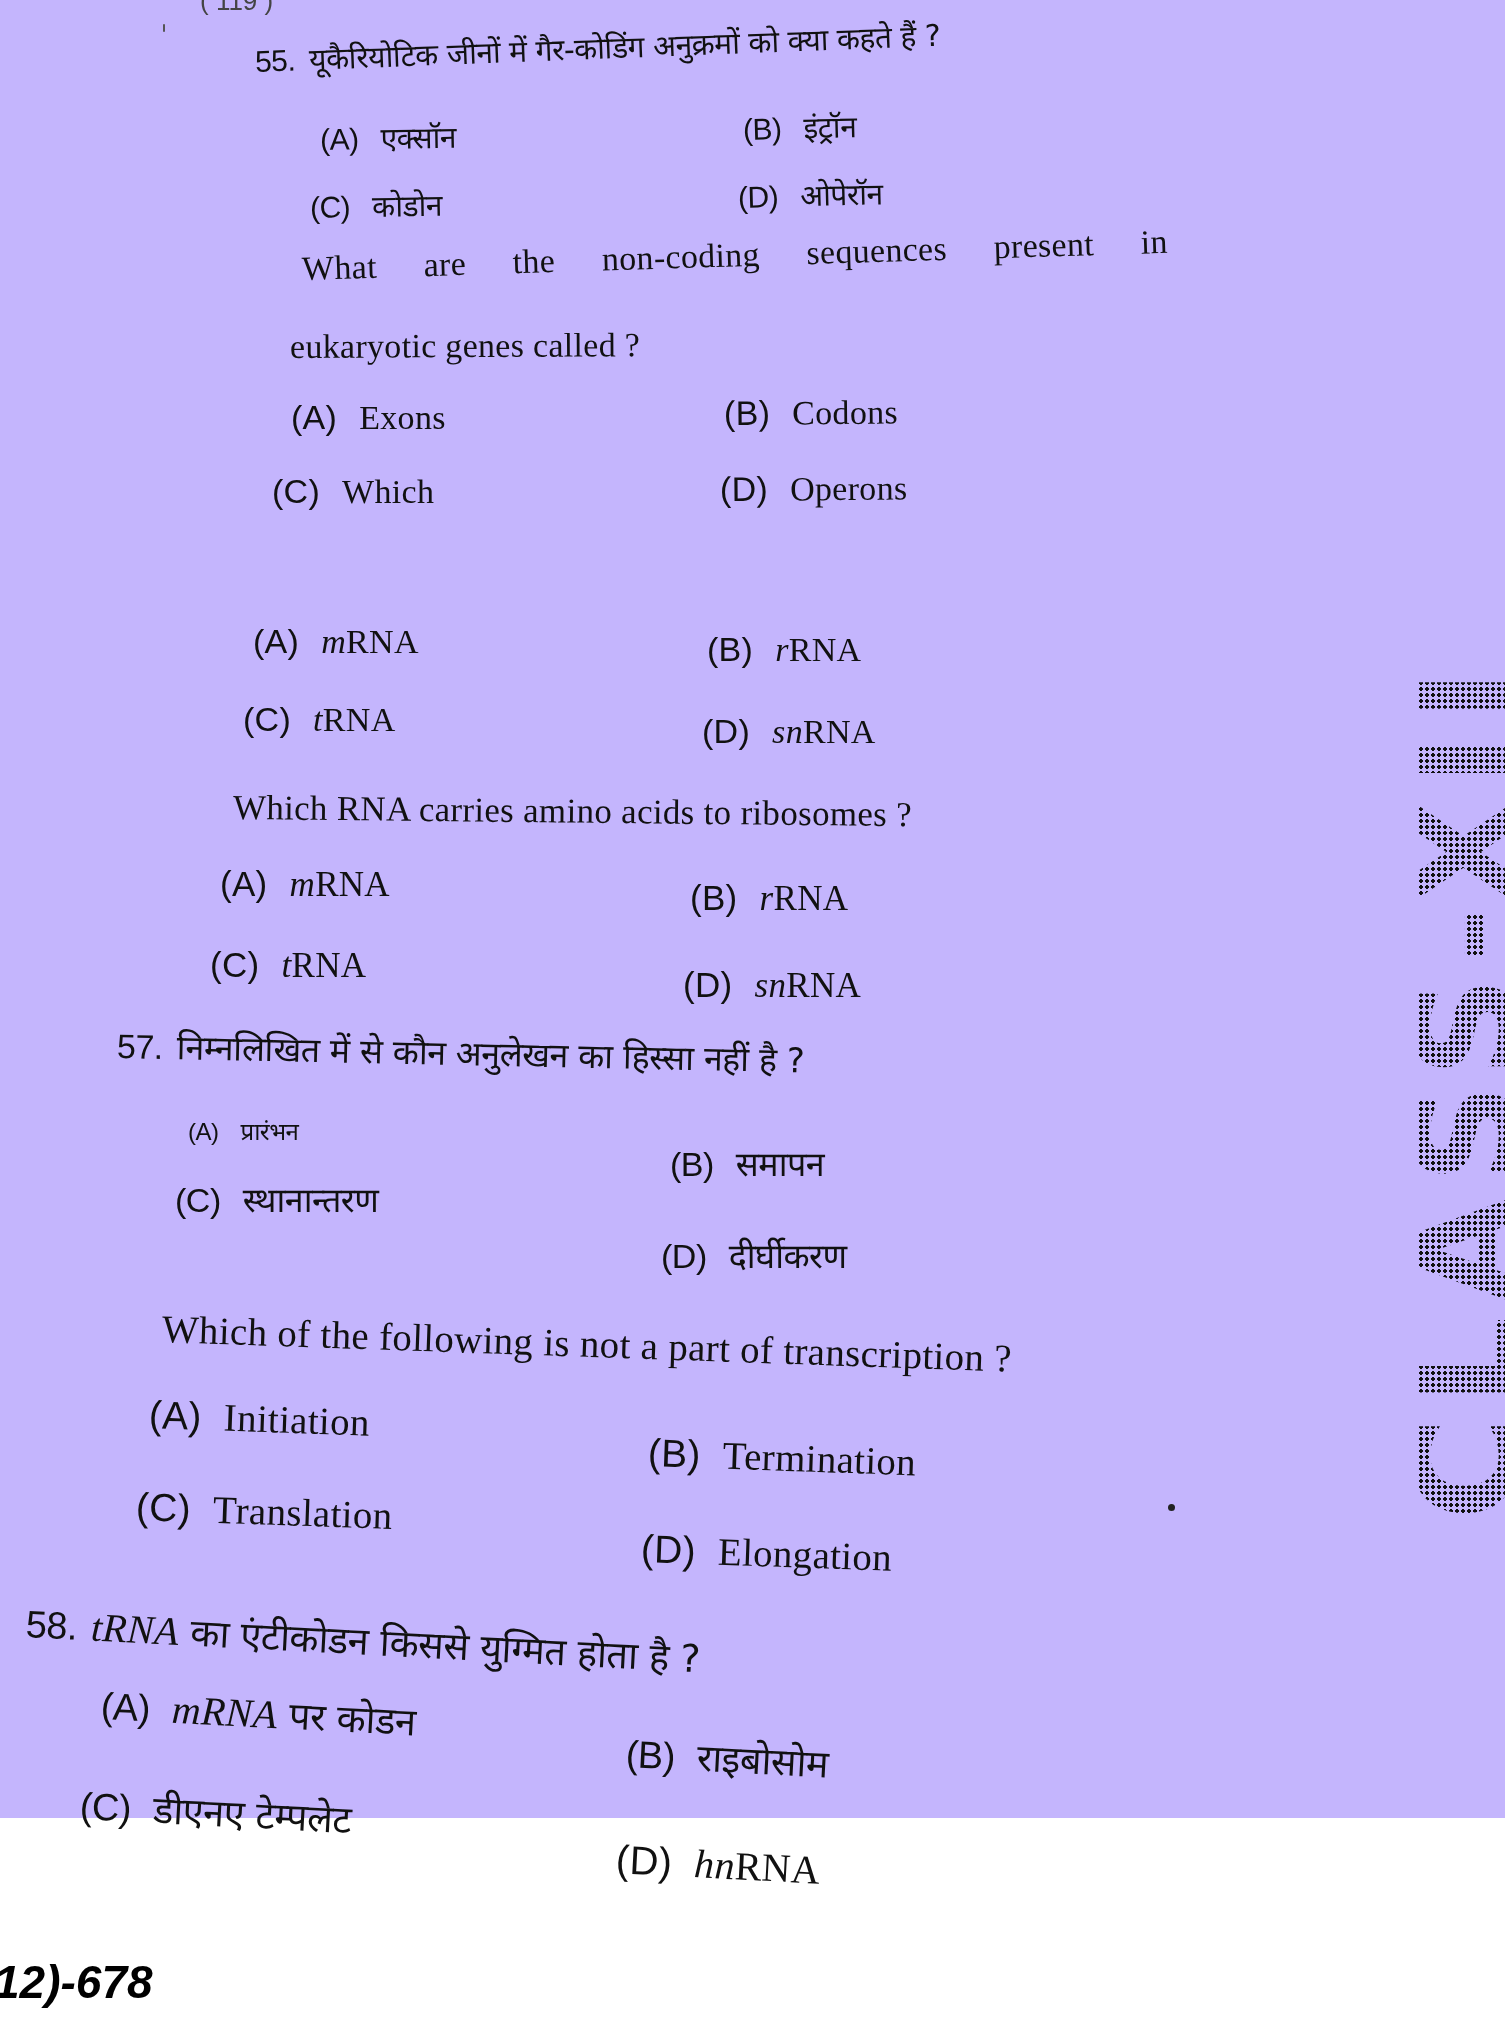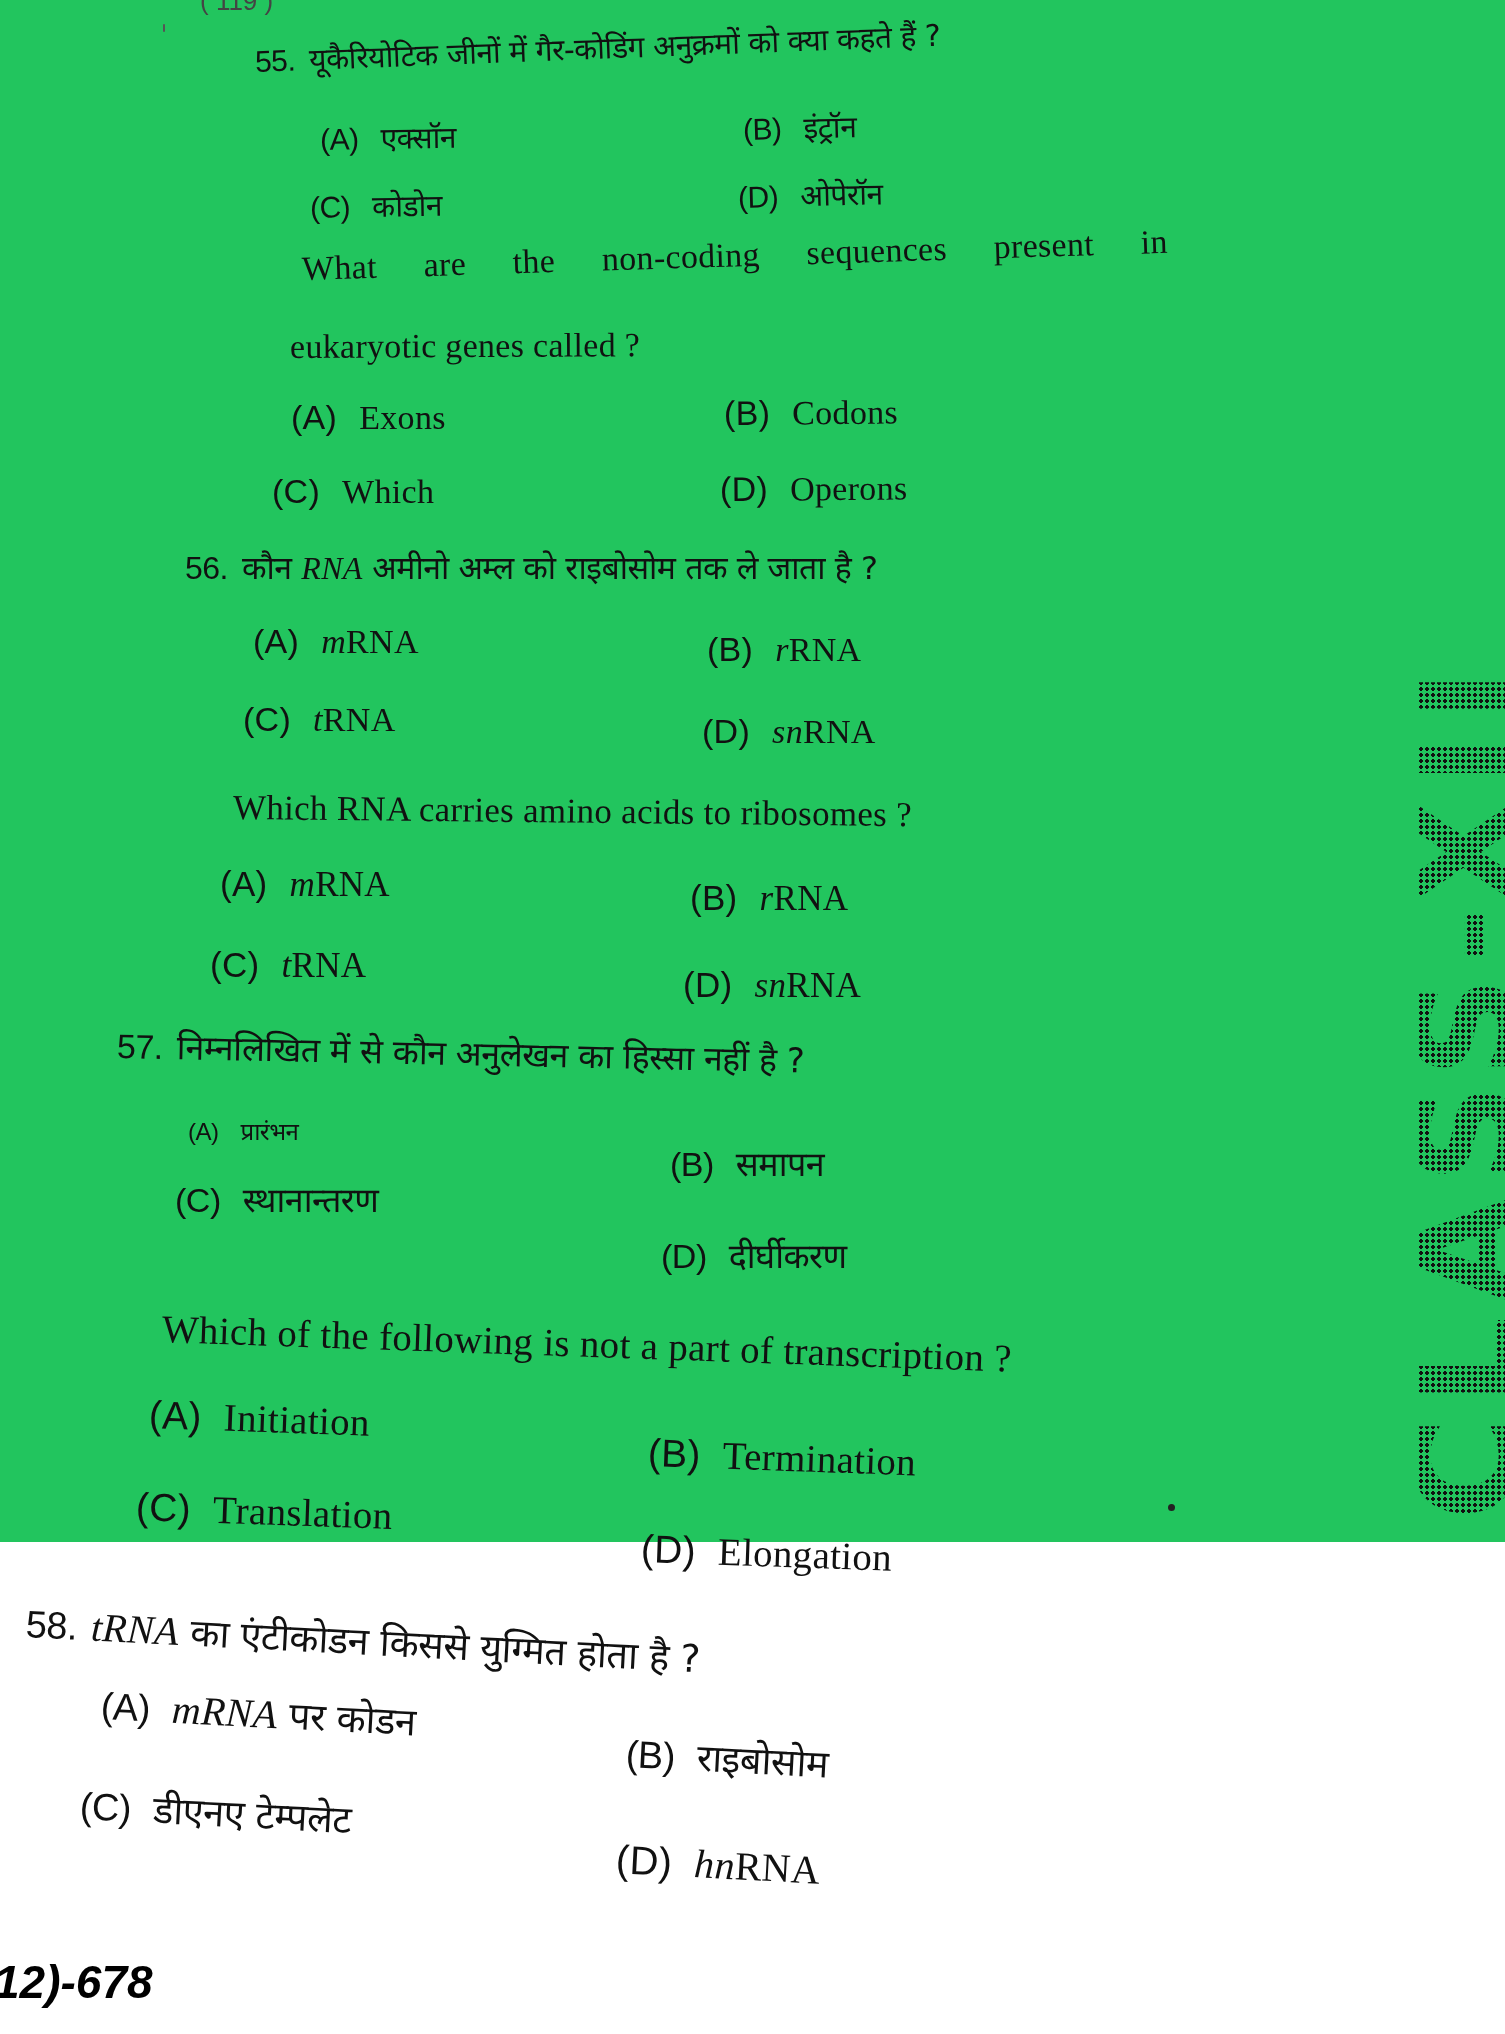--- a/index.html
+++ b/index.html
@@ -12,22 +12,22 @@
       height: 2034px;
       position: relative;
       overflow: hidden;
       color: #111111;
       font-family: "DejaVu Serif", "Liberation Serif", serif;
     }
     .page {
       position: absolute;
       left: 0; top: 0;
       width: 1505px;
-      height: 1542px;
-      background: #22c55e;
+      height: 1818px;
+      background: #c4b5fd;
     }
     .line {
       position: absolute;
       white-space: nowrap;
       transform-origin: left center;
     }
     .hi {
       font-family: "DejaVu Sans", "Liberation Sans", sans-serif;
       font-size: 30px;
       letter-spacing: -0.5px;
@@ -126,23 +126,20 @@
   <div class="line en" style="left:724px; top:394px; transform: rotate(-0.5deg);">
     <span class="opt-label">(B)</span><span>Codons</span>
   </div>
   <div class="line en" style="left:272px; top:472px;">
     <span class="opt-label">(C)</span><span>Which</span>
   </div>
   <div class="line en" style="left:720px; top:470px; transform: rotate(-0.5deg);">
     <span class="opt-label">(D)</span><span>Operons</span>
   </div>
 
-  <div class="line hi" style="left:185px; top:545px; font-size:32px;">
-    <span class="qnum">56.</span><span>कौन </span><i class="en" style="font-size:32px;">RNA</i><span> अमीनो अम्ल को राइबोसोम तक ले जाता है ?</span>
-  </div>
   <div class="line en" style="left:253px; top:622px;">
     <span class="opt-label">(A)</span><i>m</i><span>RNA</span>
   </div>
   <div class="line en" style="left:707px; top:630px;">
     <span class="opt-label">(B)</span><i>r</i><span>RNA</span>
   </div>
   <div class="line en" style="left:243px; top:700px;">
     <span class="opt-label">(C)</span><i>t</i><span>RNA</span>
   </div>
   <div class="line en" style="left:702px; top:712px;">

